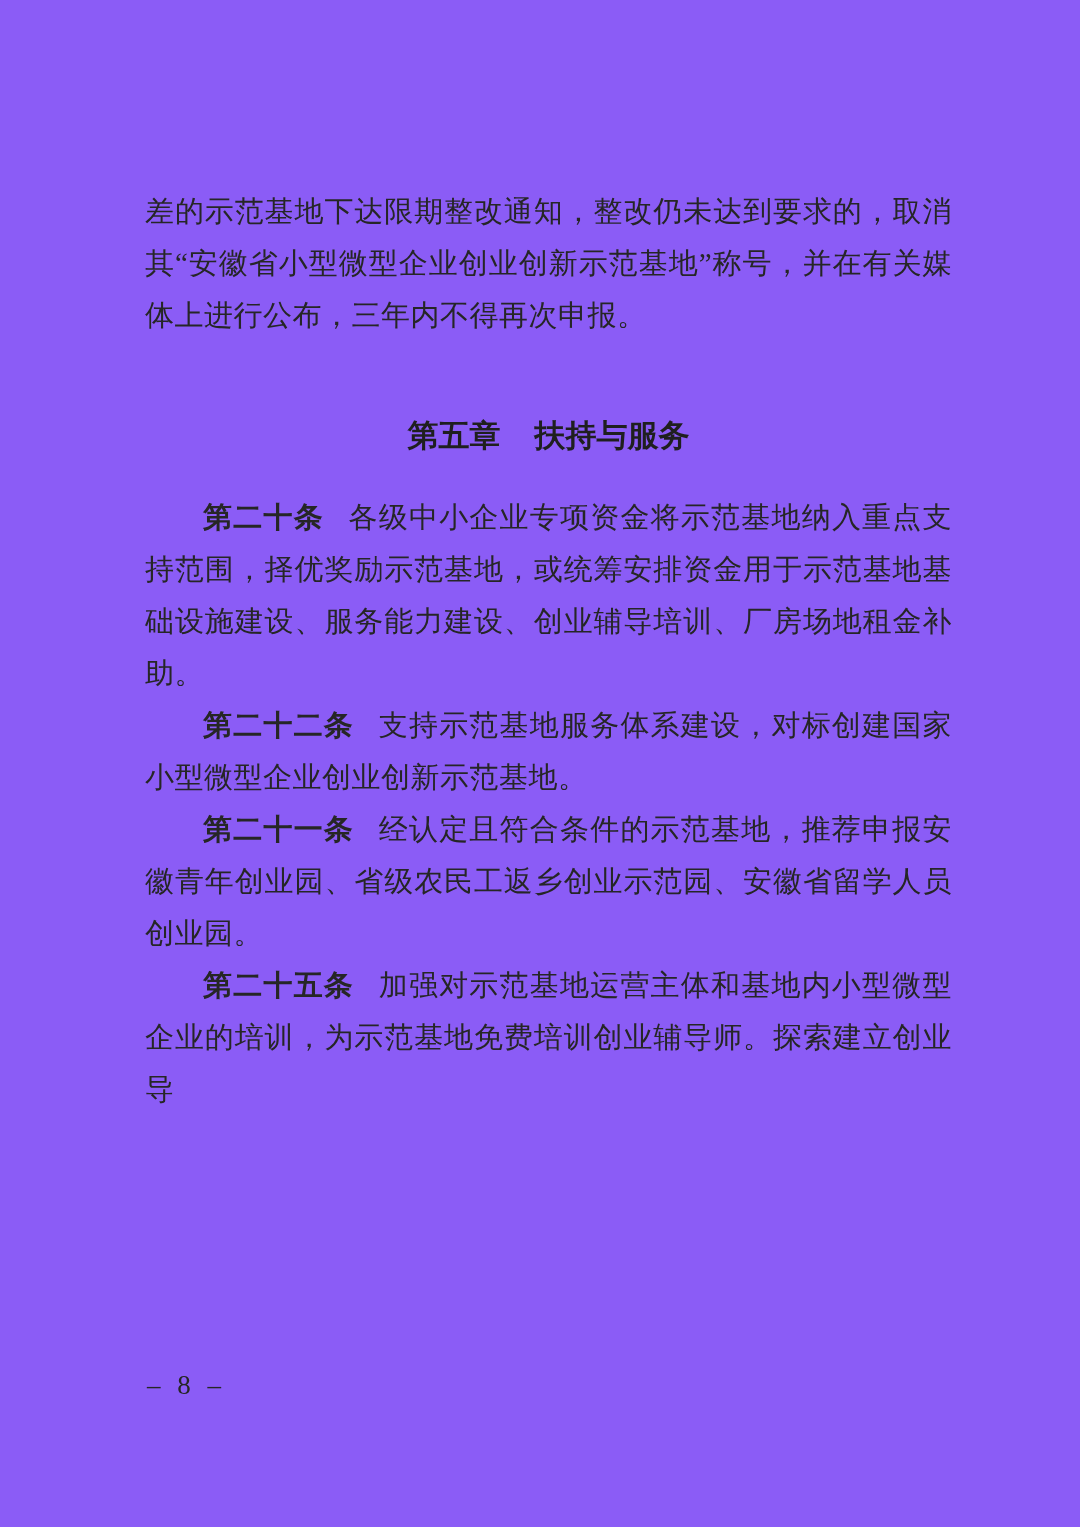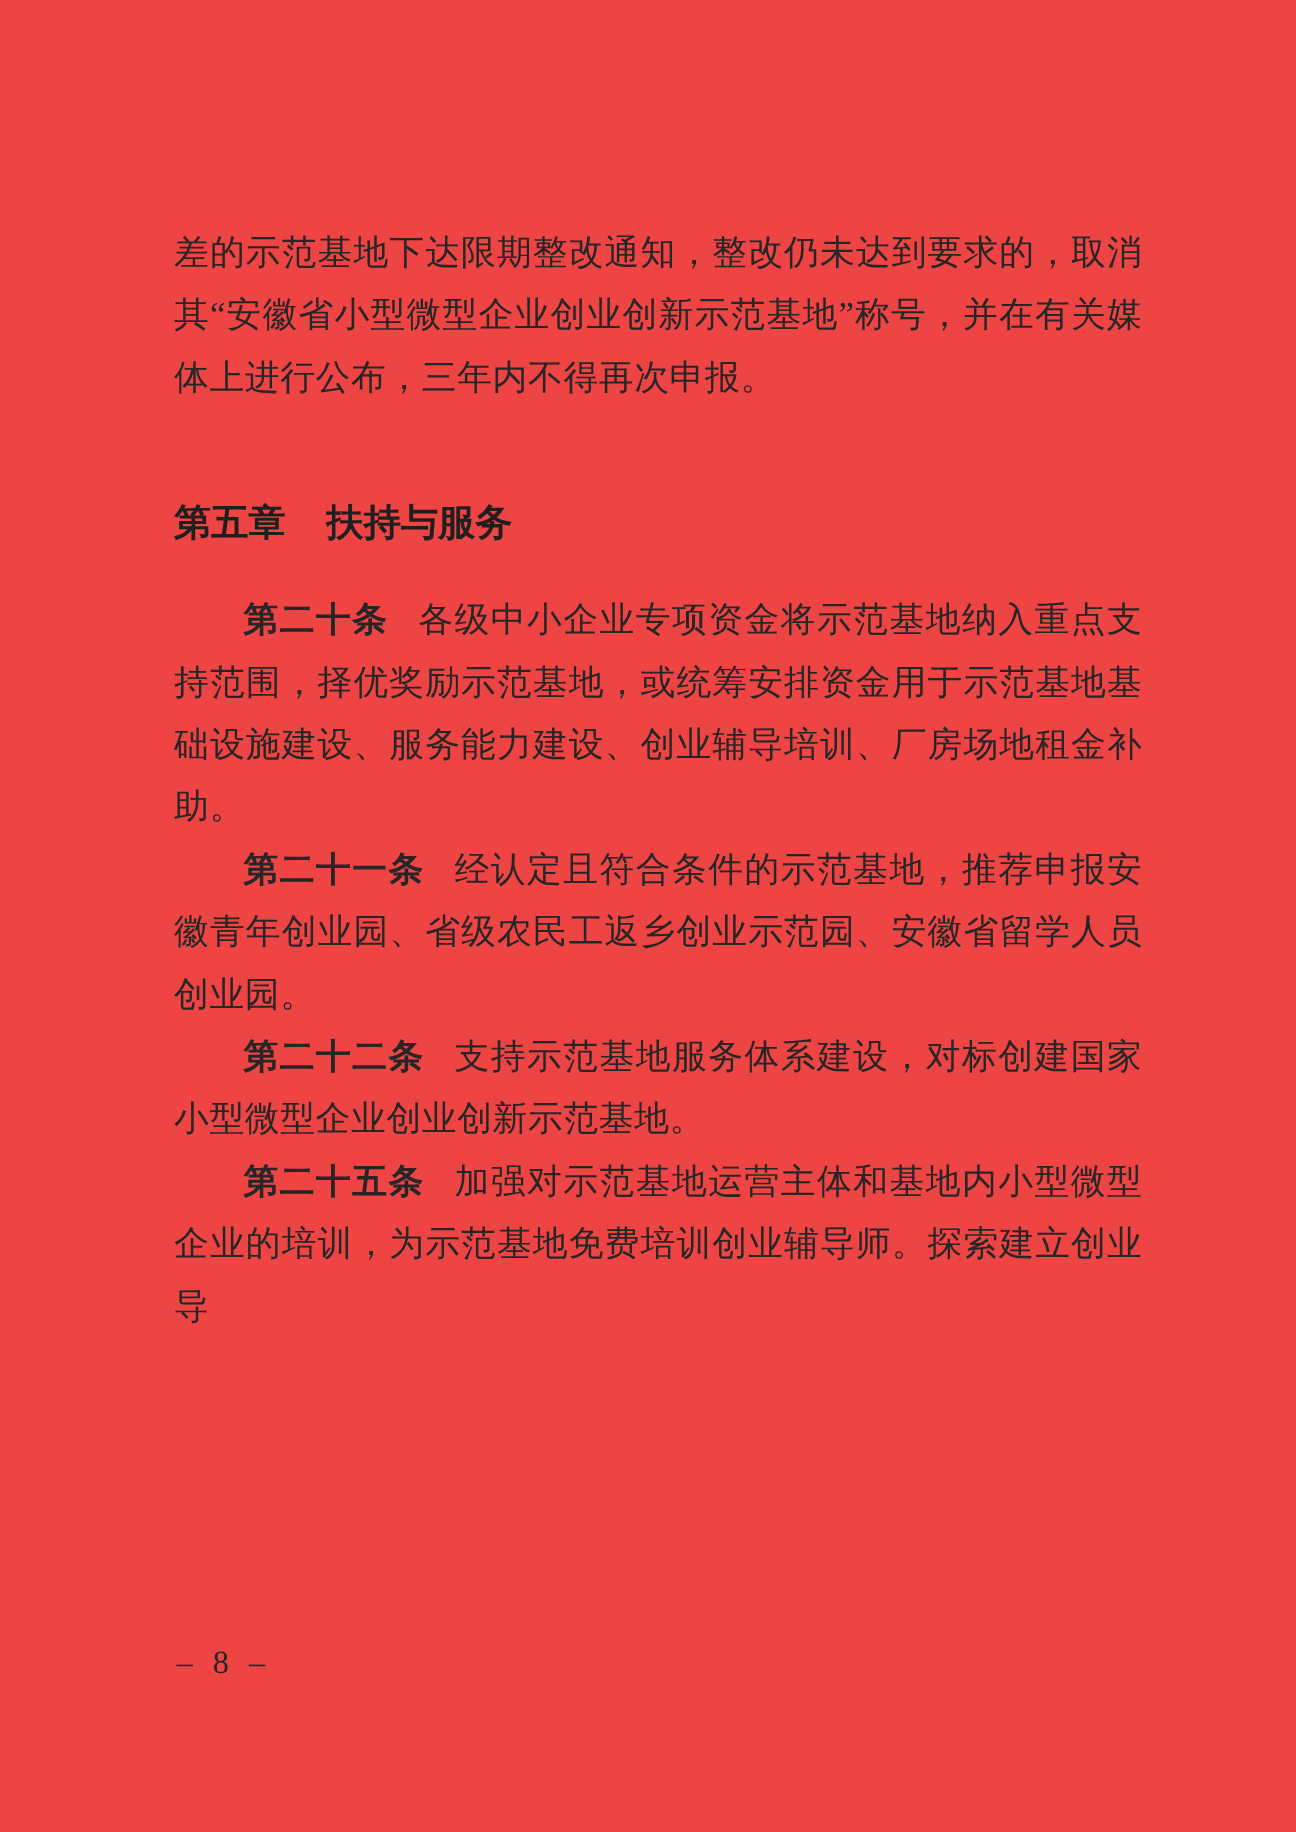--- a/index.html
+++ b/index.html
@@ -4,21 +4,21 @@
 <style>
   html, body {
     margin: 0;
     padding: 0;
     background: #ffffff;
   }
   .page {
     position: relative;
     width: 1080px;
     height: 1527px;
-    background: #ef4444;
+    background: #8b5cf6;
     overflow: hidden;
     font-family: "Liberation Serif", "DejaVu Serif", serif;
     color: #262626;
   }
   .content {
     position: absolute;
     left: 145px;
     top: 185px;
     width: 807px;
   }
@@ -36,20 +36,21 @@
   .art-num {
     font-weight: 700;
     margin-right: 0.85em;
   }
   .chapter {
     margin: 68px 0 28px 0;
     font-family: "Liberation Sans", "DejaVu Sans", sans-serif;
     font-weight: 700;
     font-size: 31px;
     line-height: 54px;
+    text-align: center;
     color: #1f1f1f;
   }
   .chapter-title {
     margin-left: 1.1em;
   }
   .footer {
     position: absolute;
     left: 147px;
     top: 1370px;
     font-size: 27px;
@@ -64,23 +65,23 @@
 <div class="page">
   <div class="content">
 
     <p class="para no-indent">差的示范基地下达限期整改通知，整改仍未达到要求的，取消其“安徽省小型微型企业创业创新示范基地”称号，并在有关媒体上进行公布，三年内不得再次申报。</p>
 
 
     <h2 class="chapter"><span>第五章</span><span class="chapter-title">扶持与服务</span></h2>
 
     <p class="para"><span class="art-num">第二十条</span><span>各级中小企业专项资金将示范基地纳入重点支持范围，择优奖励示范基地，或统筹安排资金用于示范基地基础设施建设、服务能力建设、创业辅导培训、厂房场地租金补助。</span></p>
 
+    <p class="para"><span class="art-num">第二十二条</span><span>支持示范基地服务体系建设，对标创建国家小型微型企业创业创新示范基地。</span></p>
+
     <p class="para"><span class="art-num">第二十一条</span><span>经认定且符合条件的示范基地，推荐申报安徽青年创业园、省级农民工返乡创业示范园、安徽省留学人员创业园。</span></p>
-
-    <p class="para"><span class="art-num">第二十二条</span><span>支持示范基地服务体系建设，对标创建国家小型微型企业创业创新示范基地。</span></p>
 
 
 
     <p class="para"><span class="art-num">第二十五条</span><span>加强对示范基地运营主体和基地内小型微型企业的培训，为示范基地免费培训创业辅导师。探索建立创业导</span></p>
 
   </div>
 
   <div class="footer">– 8 –</div>
 </div>
 

